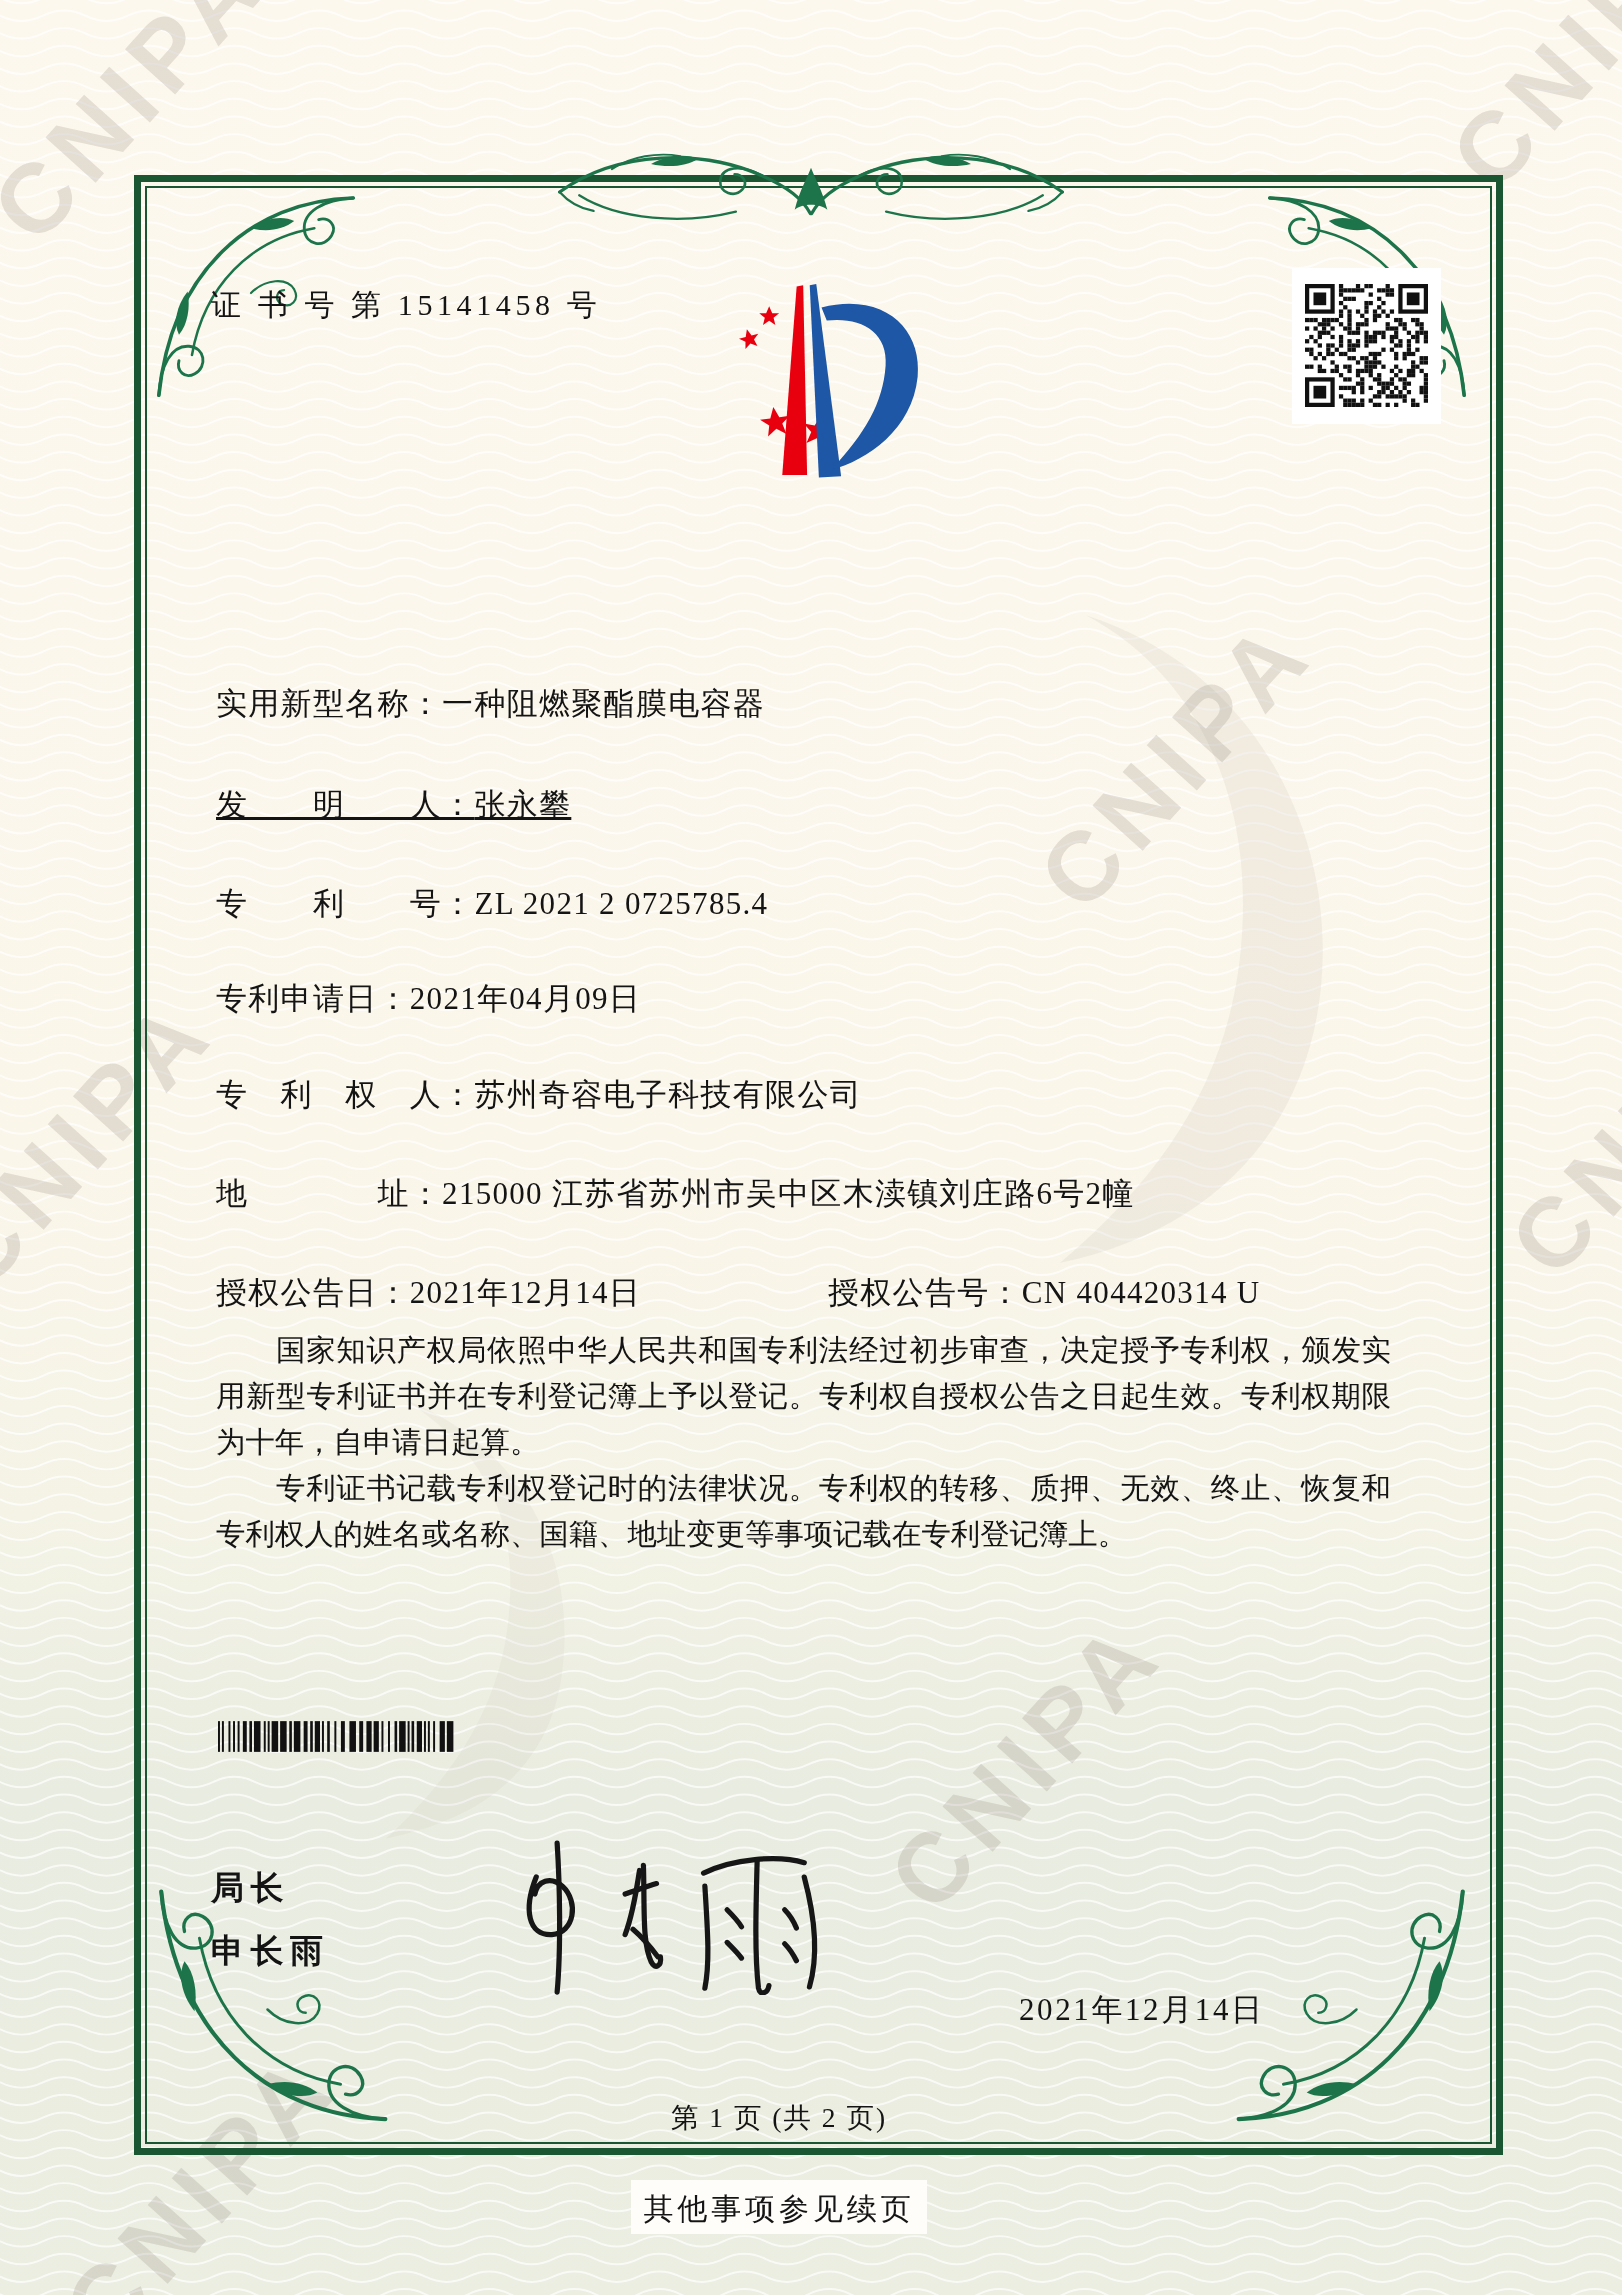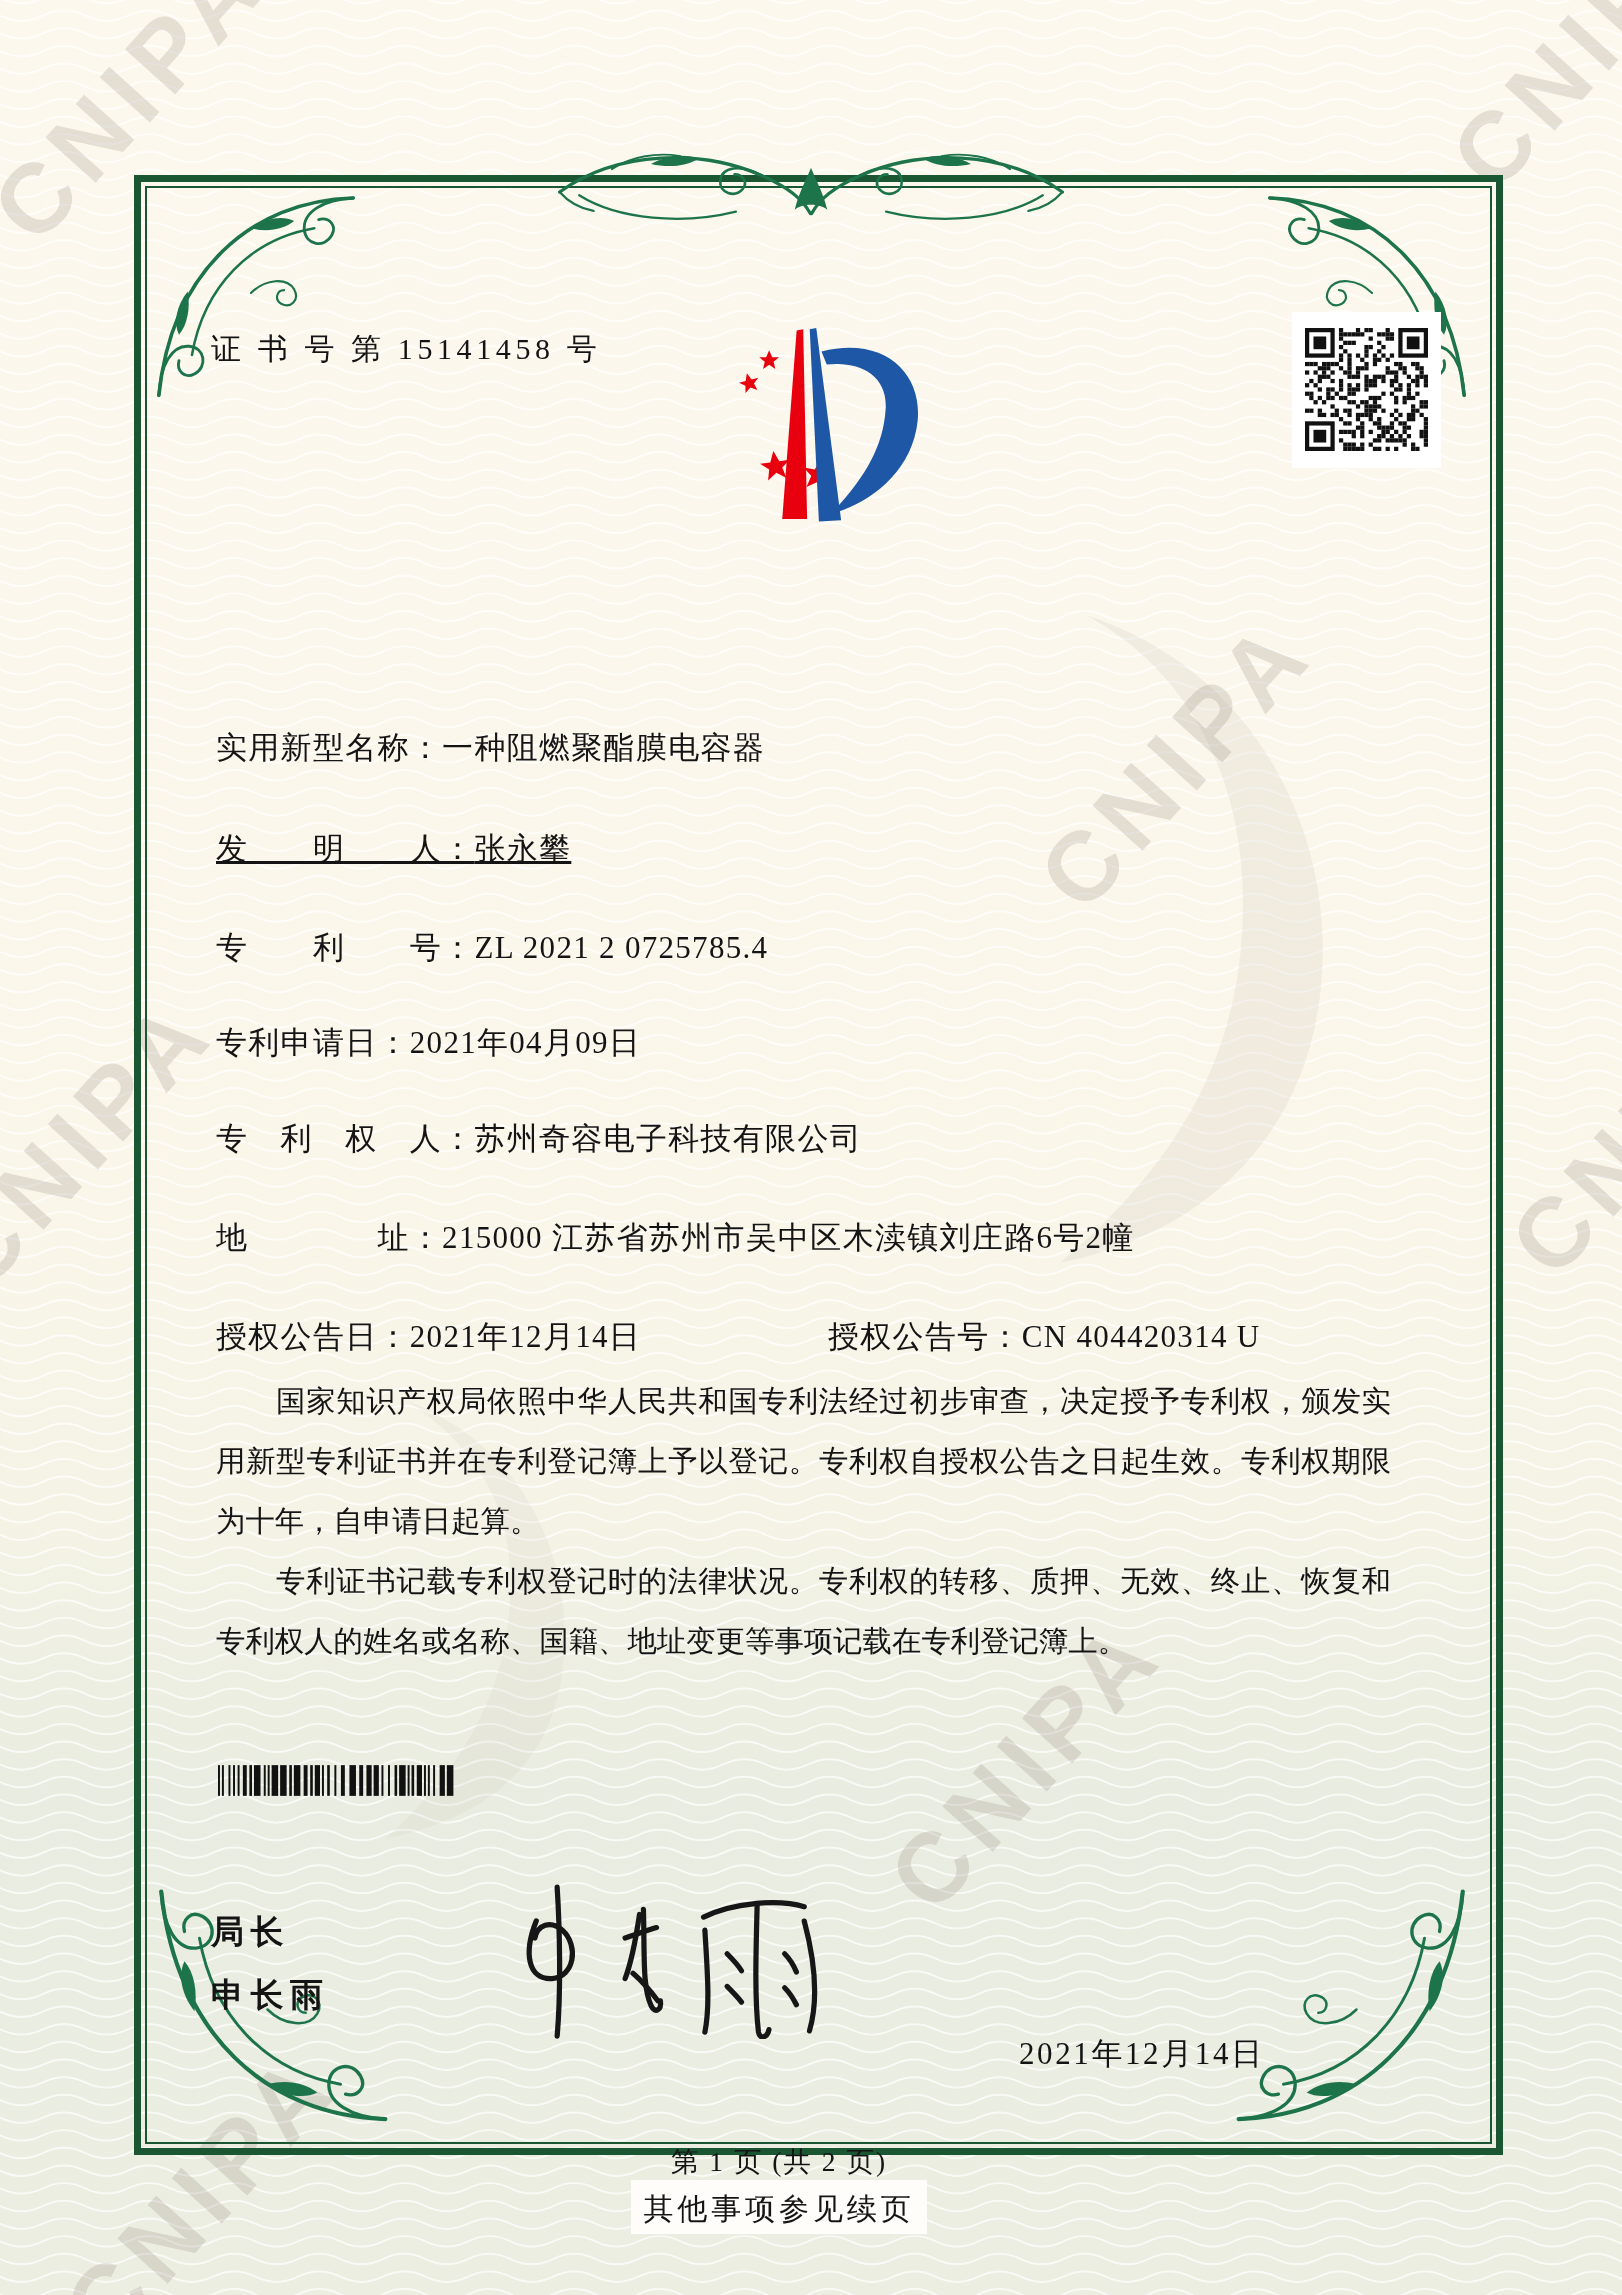--- a/index.html
+++ b/index.html
@@ -20,34 +20,34 @@
   .wm5{left:851px;top:1708px;}
   .wm6{left:26px;top:2140px;}
   .wm7{left:1472px;top:1073px;}
   .ghost{position:absolute;z-index:1;opacity:0.22;}
   
   .frame{position:absolute;left:134px;top:175px;width:1355px;height:1966px;
          border:7.2px solid #1a5632;z-index:3;}
   .frame-inner{position:absolute;left:3.9px;top:3.9px;right:3.9px;bottom:3.9px;border:2.6px solid #1a5632;}
   .orn{position:absolute;z-index:4;}
   
-  .content{position:absolute;left:0;top:0;width:1623px;height:1795px;z-index:5;margin-top:44px;}
+  .content{position:absolute;left:0;top:0;width:1623px;height:1795px;z-index:5;}
   .cert-no{position:absolute;left:211px;top:285px;font-size:30px;letter-spacing:4.6px;}
   .logo{position:absolute;left:692px;top:259px;}
   .qrbox{position:absolute;left:1292px;top:268px;width:149px;height:156px;background:#fff;}
   .qrbox svg{position:absolute;left:13px;top:16.4px;}
   .title{position:absolute;left:0;top:503px;width:1623px;text-align:center;
          font-size:63px;font-weight:900;letter-spacing:9.2px;}
   .row{position:absolute;left:216px;font-size:31px;letter-spacing:1.3px;white-space:nowrap;}
   .r1{top:683px;} .r2{top:784px;text-decoration:underline;} .r3{top:883px;} .r4{top:978px;}
   .r5{top:1074px;} .r6{top:1173px;} .r7{top:1272px;}
   .pair2{position:absolute;left:612px;top:0;}
   .r7 .pair2{left:612px;}
   .paras{position:absolute;left:216px;top:1327px;width:1175px;font-size:29.4px;
-         line-height:60px;text-align:justify;word-break:break-all;}
+         line-height:46px;text-align:justify;word-break:break-all;}
   .paras p{margin:0;text-indent:60px;}
   .barcode{position:absolute;left:218px;top:1721px;}
   .signer-title{position:absolute;left:211px;top:1866px;font-size:33px;font-weight:600;letter-spacing:6.5px;}
   .signer-name{position:absolute;left:211px;top:1929px;font-size:33px;font-weight:600;letter-spacing:6.5px;}
   .signature{position:absolute;left:497px;top:1831px;}
   .issue-date{position:absolute;left:1019px;top:1989px;font-size:31px;letter-spacing:2.6px;}
   .page-ind{position:absolute;left:779px;top:2100px;transform:translateX(-50%);font-size:27.5px;letter-spacing:2px;}
   .footer-band{position:absolute;left:631px;top:2180px;width:296px;height:54px;background:#fffdf9;z-index:5;}
   .footer-note{position:absolute;left:779px;top:2189px;transform:translateX(-50%);
                font-size:30px;letter-spacing:3.9px;z-index:6;}

